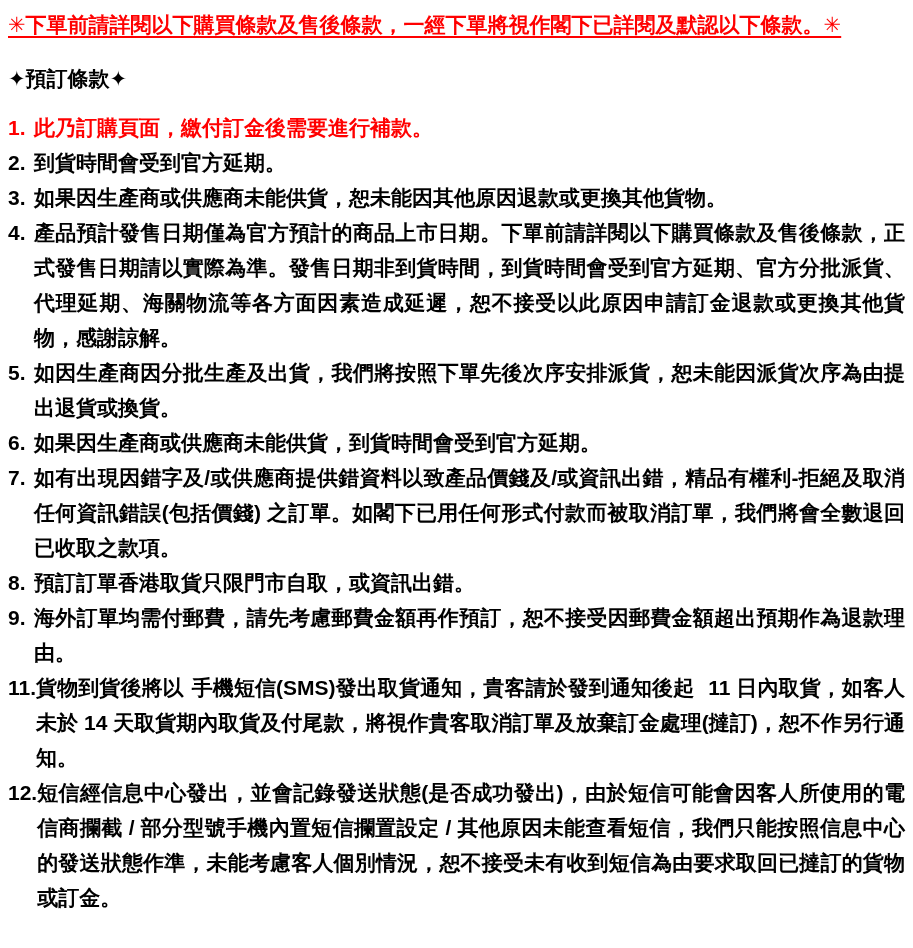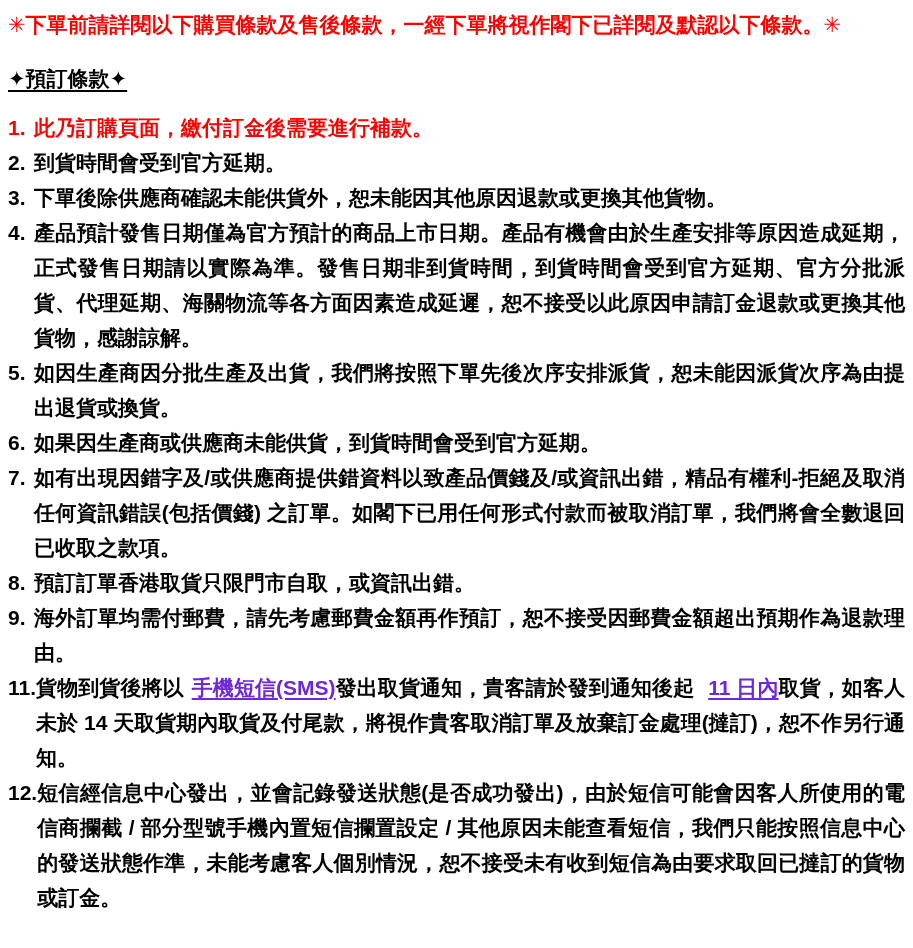--- a/index.html
+++ b/index.html
@@ -12,53 +12,52 @@
     box-sizing: border-box;
     padding: 10px 8px 8px 8px;
     font-family: "Liberation Sans", "DejaVu Sans", sans-serif;
     font-weight: 700;
     font-size: 21px;
     color: #000000;
     background: #ffffff;
   }
   .notice {
     color: #ff0000;
+    text-decoration: underline;
     text-decoration-thickness: 2px;
     text-underline-offset: 4px;
     line-height: 30px;
     white-space: nowrap;
     margin: 0 0 24px 0;
   }
   .section-title {
     line-height: 30px;
     margin: 0 0 16px 0;
   }
   .section-title .title-text {
-    text-decoration: underline;
     text-decoration-thickness: 2px;
     text-underline-offset: 4px;
   }
   .terms-list { margin: 0; padding: 0; }
   .item {
     display: flex;
     line-height: 35px;
     margin: 0;
   }
   .num {
     flex: 0 0 26px;
     white-space: nowrap;
   }
   .text {
     flex: 1;
     text-align: justify;
   }
   .red { color: #ff0000; }
   .em-red {
-    color: #6d28d9;
-    text-decoration: underline;
+    color: #000000;
     text-decoration-thickness: 2px;
     text-underline-offset: 3px;
     margin-left: 8px;
   }
 </style>
 </head>
 <body>
 
 <div class="doc">
 
@@ -73,26 +72,26 @@
         <span class="text red">此乃訂購頁面，繳付訂金後需要進行補款。</span>
       </div>
 
     <div class="item">
         <span class="num">2.</span>
         <span class="text">到貨時間會受到官方延期。</span>
       </div>
 
     <div class="item">
         <span class="num">3.</span>
-        <span class="text">下單後除供應商確認未能供貨外，恕未能因其他原因退款或更換其他貨物。</span>
+        <span class="text">如果因生產商或供應商未能供貨，恕未能因其他原因退款或更換其他貨物。</span>
       </div>
 
     <div class="item">
         <span class="num">4.</span>
-        <span class="text">產品預計發售日期僅為官方預計的商品上市日期。產品有機會由於生產安排等原因造成延期，正式發售日期請以實際為準。發售日期非到貨時間，到貨時間會受到官方延期、官方分批派貨、代理延期、海關物流等各方面因素造成延遲，恕不接受以此原因申請訂金退款或更換其他貨物，感謝諒解。</span>
+        <span class="text">產品預計發售日期僅為官方預計的商品上市日期。下單前請詳閱以下購買條款及售後條款，正式發售日期請以實際為準。發售日期非到貨時間，到貨時間會受到官方延期、官方分批派貨、代理延期、海關物流等各方面因素造成延遲，恕不接受以此原因申請訂金退款或更換其他貨物，感謝諒解。</span>
       </div>
 
     <div class="item">
         <span class="num">5.</span>
         <span class="text">如因生產商因分批生產及出貨，我們將按照下單先後次序安排派貨，恕未能因派貨次序為由提出退貨或換貨。</span>
       </div>
 
     <div class="item">
         <span class="num">6.</span>
         <span class="text">如果因生產商或供應商未能供貨，到貨時間會受到官方延期。</span>

